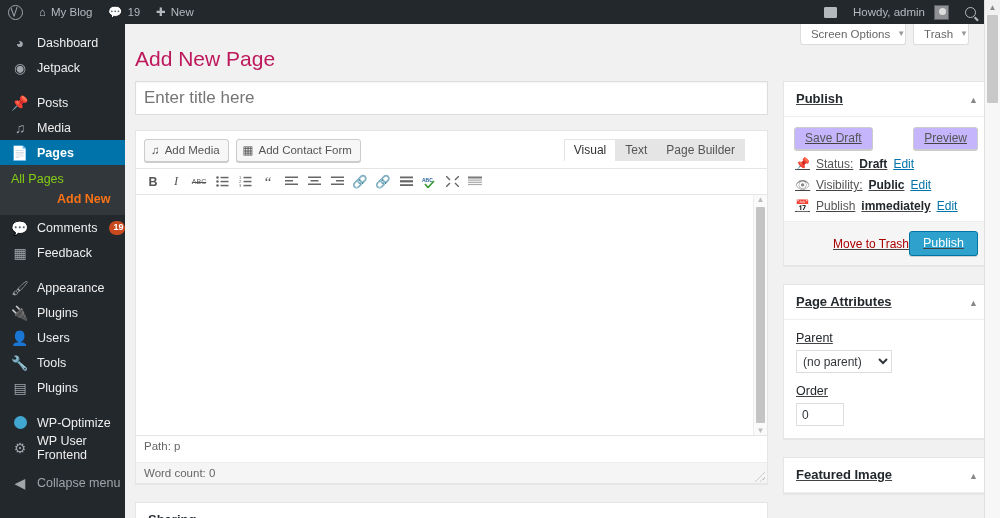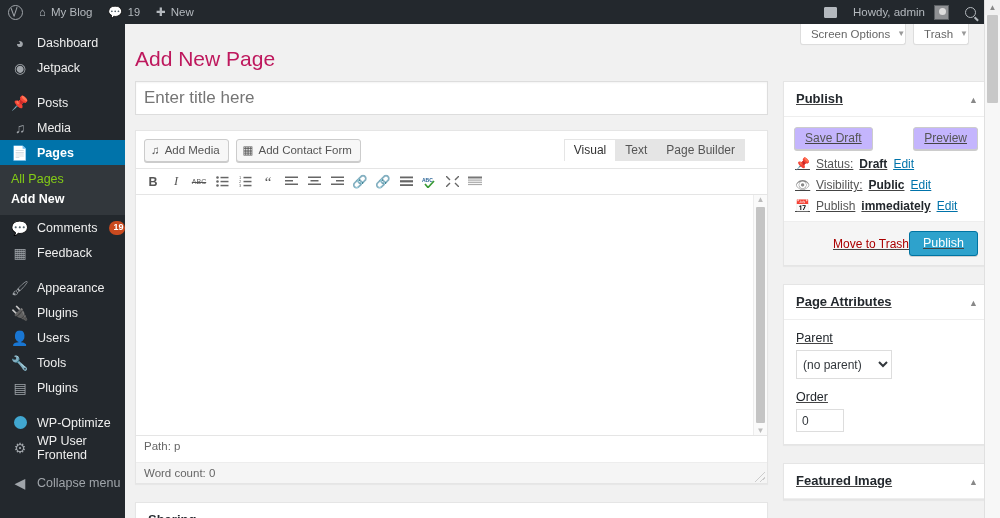--- a/index.html
+++ b/index.html
@@ -86,21 +86,21 @@
     border-right:8px solid #f1f1f1;
   }
   .menu-gap { height: 10px; }
   .mi-icon { width:18px; height:18px; display:flex; align-items:center; justify-content:center;
              color:#a0a5aa; font-size:14px; flex:none; }
   .menu-item.current .mi-icon { color:#fff; }
   .submenu { background:#32373c; padding: 4px 0 6px 0; }
   .submenu-item {
     display:block; padding: 3px 0 3px 11px; color:#84cc16; font-size:12.5px; cursor:pointer;
   }
-  .submenu-item.current { color:#ffffff; font-weight:700; }
+  .submenu-item.current { color:#f97316; font-weight:700;margin-left:46px; }
   .awaiting {
     display:inline-block; background:#ca4a1f; color:#fff;
     border-radius:10px; font-size:9px; line-height:13px;
     min-width:15px; height:14px; text-align:center; padding:0 4px;
     margin-left:4px; font-weight:600;
   }
   .collapse {
     color:#a0a5aa; font-size:12.5px;
   }
   .circle-ico {
@@ -241,21 +241,21 @@
   .trash{ color:#a00; font-size:12px; cursor:pointer; }
   .btn-primary{
     background:#2ea2cc; border:1px solid #0074a2; border-radius:3px;
     color:#fff; font-size:12.5px; font-weight:400; padding:4px 13px 5px; cursor:pointer;
     box-shadow: 0 1px 0 rgba(0,0,0,.15);
   }
 
   
   .fld-label{ font-size:12.5px; color:#23282d; font-weight:400; margin: 2px 0 5px; }
   select.wpselect{
-    width:96px; height:29px; font-size:12px; font-family:"Liberation Sans", sans-serif;
+    width:96px; height:23px; font-size:12px; font-family:"Liberation Sans", sans-serif;
     border:1px solid #ddd; background:#fff; color:#32373c; padding:1px 2px;
   }
   input.wpnum{
     width:48px; height:23px; font-size:12px; border:1px solid #ddd;
     background:#fff; padding:2px 5px; color:#32373c;
     font-family:"Liberation Sans", sans-serif;
   }
   .help-note{ font-size:12px; color:#555; line-height:1.5; margin-top:12px; }
 
   

